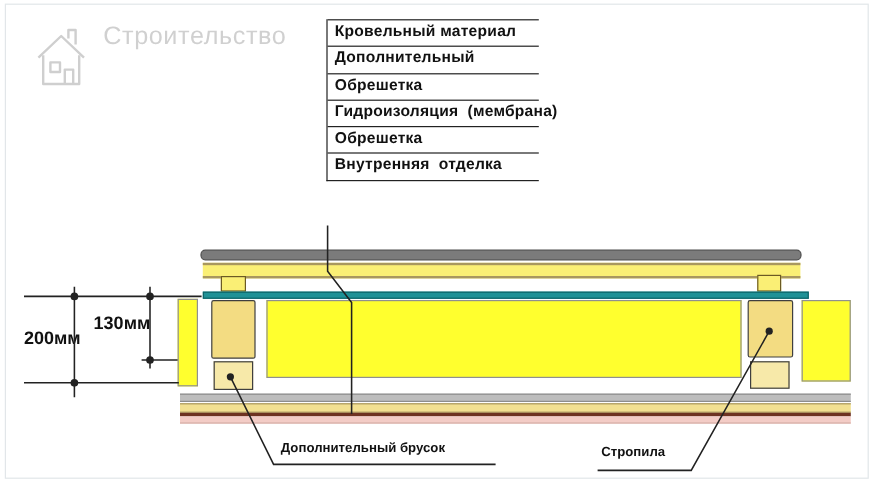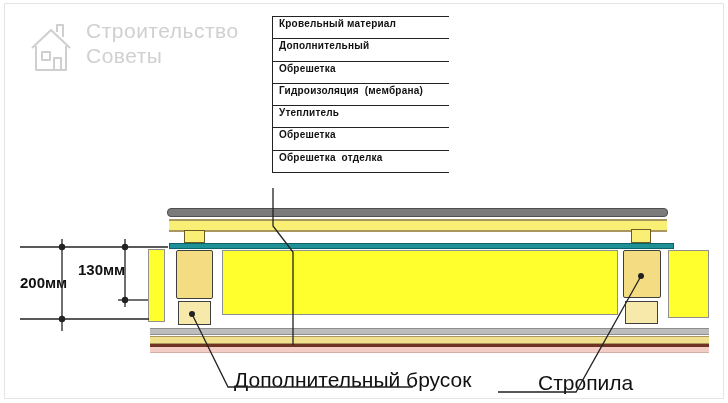--- a/index.html
+++ b/index.html
@@ -7,21 +7,21 @@
           font-family:"Liberation Sans","DejaVu Sans",sans-serif;}
   .frame{position:absolute;left:4px;top:3px;width:718px;height:394px;
          border:1px solid #e2e6e9;pointer-events:none;}
   
   .logo{position:absolute;left:24px;top:18px;display:flex;gap:8px;align-items:flex-start;}
   .logo-text{color:var(--logo-gray);font-size:21px;line-height:25px;letter-spacing:.5px;font-weight:400;}
   
   .labels{position:absolute;left:272px;top:16px;width:176px;
           border-left:1.5px solid var(--line-dark);border-bottom:1.2px solid var(--line-dark);}
   .lrow{height:20.3px;border-top:1.2px solid var(--line-dark);
-        font-size:10px;font-weight:600;letter-spacing:.2px;color:#111;
+        font-size:13px;font-weight:600;letter-spacing:.2px;color:#111;
         padding:1px 0 0 6px;white-space:pre;overflow:visible;}
   
   .abs{position:absolute;box-sizing:border-box;}
   .roofing{left:167px;top:208px;width:501px;height:9px;background:var(--roofing-gray);
            border:1px solid var(--roofing-border);border-radius:4px;}
   .batten-strip{left:169px;top:219px;width:498px;height:13px;background:var(--batten-yellow);
                 border-top:2px solid var(--batten-border);border-bottom:2px solid var(--batten-border);}
   .cb{background:var(--batten-yellow);border:1px solid #6b5a24;}
   .cb-l{left:184px;top:230px;width:21px;height:13px;}
   .cb-r{left:631px;top:229px;width:20px;height:14px;}
@@ -41,23 +41,23 @@
          border-top:1px solid #8d8d8d;border-bottom:1px solid #8d8d8d;}
   .batten2{left:150px;top:336px;width:559px;height:8px;background:#f2e091;
            border-top:1px solid var(--batten-border);border-bottom:1px solid var(--batten-border);}
   .finishline{left:150px;top:344px;width:559px;height:3px;background:var(--finish-line);}
   .finish{left:150px;top:347px;width:559px;height:6px;background:var(--finish-pink);
           border-bottom:1px solid #d6aea7;}
   
   .dim{position:absolute;font-size:15px;font-weight:700;color:#111;}
   .dim-200{left:20px;top:274px;}
   .dim-130{left:78px;top:261px;text-align:center;}
-  .callout{position:absolute;font-size:21px;font-weight:400;color:#111;white-space:nowrap;}
+  .callout{position:absolute;font-size:11px;font-weight:700;color:#111;white-space:nowrap;}
   .co-bar{left:234px;top:368px;}
-  .co-rafter{left:501px;top:371px;margin-left:37px;}
+  .co-rafter{left:501px;top:371px;}
   svg.overlay{position:absolute;left:0;top:0;z-index:5;}
   .ln{stroke:var(--line-dark);stroke-width:1.3;fill:none;}
   .dot{fill:var(--line-dark);}
 </style>
 </head>
 <body>
 
 <div class="canvas">
   <div class="frame"></div>
 
@@ -66,32 +66,30 @@
       <g fill="none" stroke="#cfcfcf" stroke-width="2" stroke-linejoin="round">
         <path d="M8 30 L27 12 L46 30"></path>
         <path d="M12 28 L12 52 L42 52 L42 28"></path>
         <path d="M33 14 L33 7 L39 7 L39 19"></path>
         <rect x="18" y="34" width="8" height="8"></rect>
         <path d="M30 52 L30 40 L37 40 L37 52"></path>
       </g>
     </svg>
     <div class="logo-text">
       <div>Строительство</div>
-      <div>Советы</div>
     </div>
   </div>
 
   <div class="labels">
     <div class="lrow">Кровельный материал</div>
     <div class="lrow">Дополнительный</div>
     <div class="lrow">Обрешетка</div>
     <div class="lrow">Гидроизоляция  (мембрана)</div>
-    <div class="lrow">Утеплитель</div>
     <div class="lrow">Обрешетка</div>
-    <div class="lrow">Обрешетка  отделка</div>
+    <div class="lrow">Внутренняя  отделка</div>
   </div>
 
   <div class="abs roofing"></div>
   <div class="abs batten-strip"></div>
   <div class="abs cb cb-l"></div>
   <div class="abs cb cb-r"></div>
   <div class="abs membrane"></div>
   <div class="abs ins ins-end"></div>
   <div class="abs ins ins-main"></div>
   <div class="abs ins ins-right"></div>

